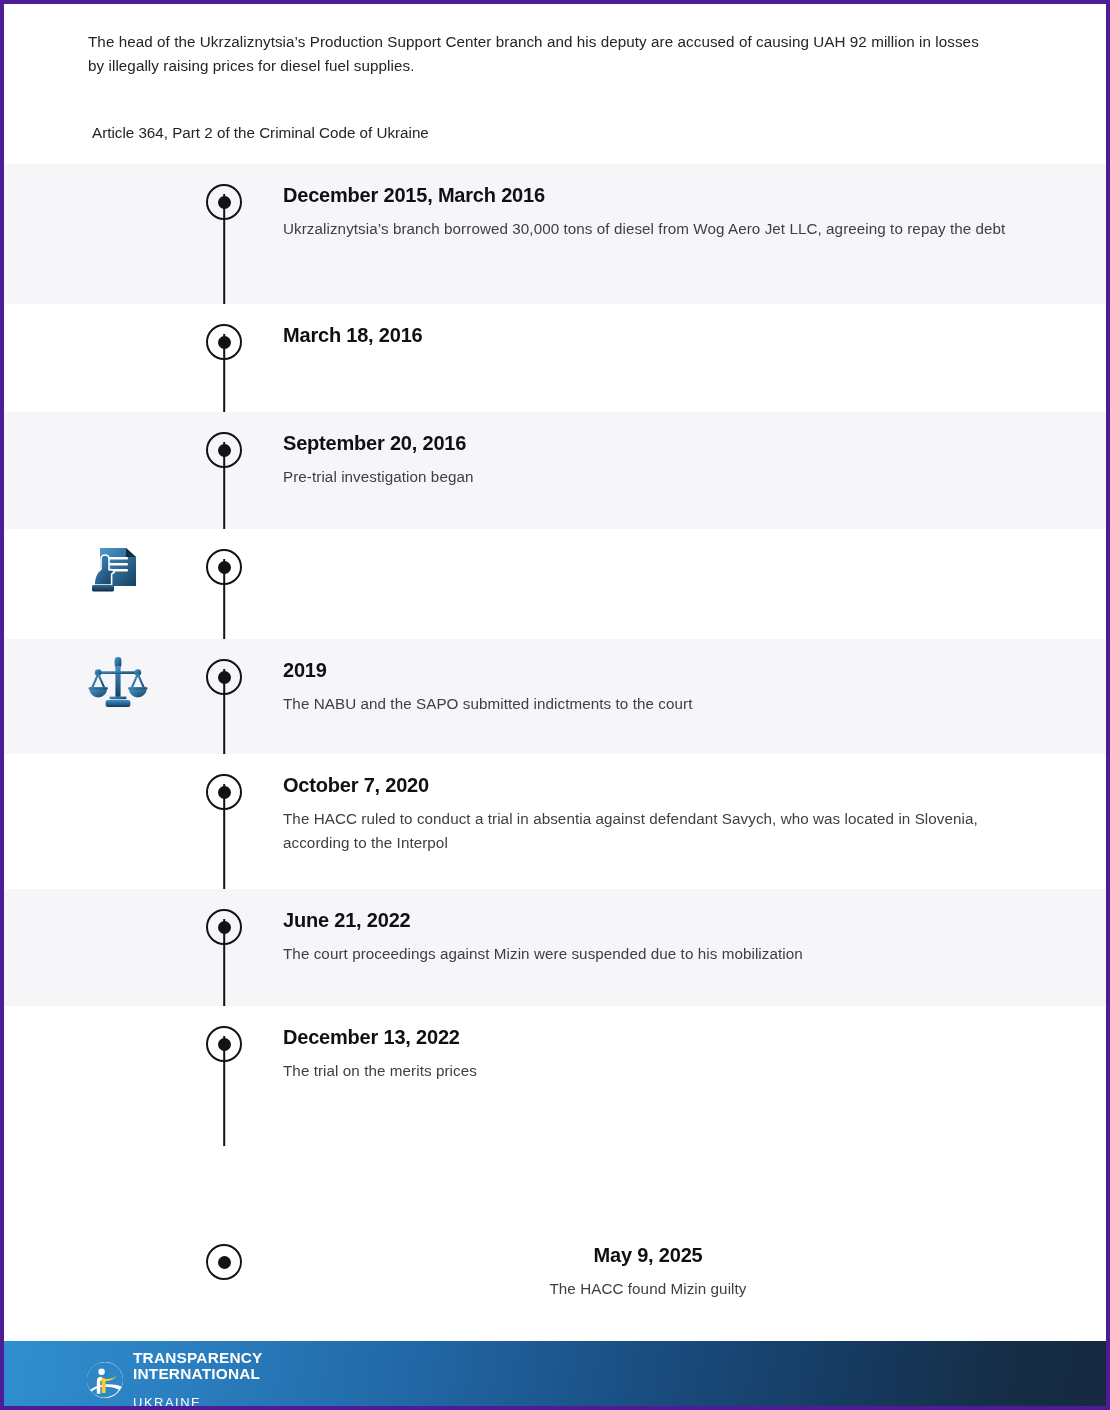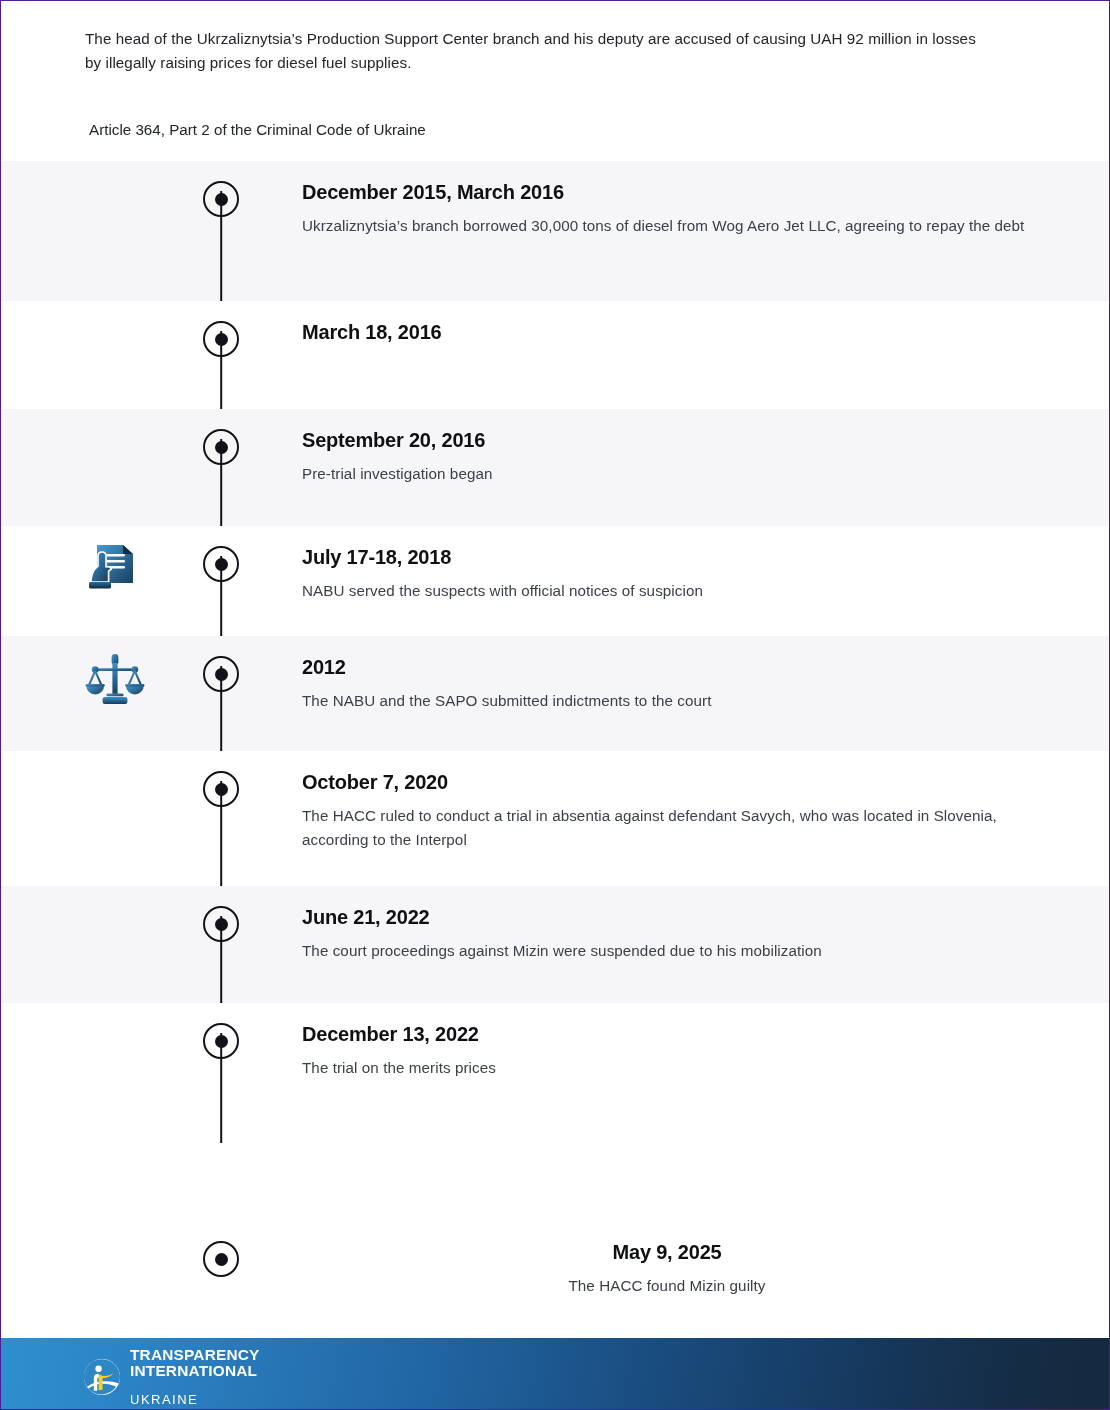--- a/index.html
+++ b/index.html
@@ -11,21 +11,21 @@
 
   body {
     font-family: "Liberation Sans", sans-serif;
   }
 
   .page {
     position: relative;
     width: 1110px;
     height: 1410px;
     background: #ffffff;
-    border: 1px solid #4c1d95;
+    border: 4px solid #4c1d95;
     overflow: hidden;
   }
 
   
   .intro {
     position: absolute;
     top: 0;
     left: 0;
     width: 1110px;
     height: 160px;
@@ -97,21 +97,21 @@
     top: 50%;
     width: 13px;
     height: 13px;
     margin: -6.5px 0 0 -6.5px;
     border-radius: 50%;
     background: #111318;
   }
 
   .row-body {
     position: absolute;
-    left: 301px;
+    left: 279px;
     width: 730px;
   }
 
   .row-date {
     font-size: 20px;
     font-weight: 700;
     color: #0e1014;
     letter-spacing: -0.2px;
     line-height: 26px;
     white-space: nowrap;
@@ -229,24 +229,20 @@
     <path d="M14 7 H40 L50 16 V45 H14 Z" fill="url(#gDoc)"></path>
     <path d="M40 7 L50 16 H40 Z" fill="#0e2c44"></path>
     <rect x="19" y="16" width="23" height="2.6" rx="1.1" fill="#ffffff"></rect>
     <rect x="19" y="22" width="23" height="2.6" rx="1.1" fill="#ffffff"></rect>
     <rect x="25" y="28" width="17" height="2.6" rx="1.1" fill="#ffffff"></rect>
 
     <path d="M8 44 C8 36 11 31 15 28 L15 18 C15 15.6 16.8 14 19 14 C21.2 14 23 15.6 23 18 L23 29 C25.4 28.2 27.6 29.2 28.4 31 L25.6 33.2 L25.6 44 Z" fill="url(#gHand)" stroke="#ffffff" stroke-width="1.6" stroke-linejoin="round"></path>
     <rect x="6" y="44" width="22" height="6.5" rx="1.4" fill="url(#gCuff)"></rect>
   </svg>
 </div>
-        <div class="row-body" style="top: 18px;">
-          <div class="row-date">July 17-18, 2018</div>
-          <div class="row-desc">NABU served the suspects with official notices of suspicion</div>
-        </div>
       </div>
       <div class="row shaded" style="position: absolute; top: 475px; height: 115px;">
         <div class="rail" style="top: 30px; height: 115px;"></div>
         <div class="marker" style="top: 20px;"></div>
         <div class="row-icon" style="top: 12px;">
   <svg viewBox="0 0 64 64">
     <defs>
       <linearGradient id="gSc" x1="0" y1="0" x2="1" y2="1">
         <stop offset="0" stop-color="#4a9ad1"></stop>
         <stop offset="1" stop-color="#15405f"></stop>
@@ -274,21 +270,21 @@
     <rect x="2.6" y="36" width="19.2" height="2.6" rx="1.3" fill="url(#gSc)"></rect>
 
     <path d="M42.8 37.4 H60.8 A9 9 0 0 1 42.8 37.4 Z" fill="url(#gSc)"></path>
     <rect x="42.2" y="36" width="19.2" height="2.6" rx="1.3" fill="url(#gSc)"></rect>
 
     <rect x="23.4" y="45.6" width="17.2" height="2.6" rx="1.3" fill="url(#gSc)"></rect>
     <rect x="19.6" y="49" width="24.8" height="7" rx="2.2" fill="url(#gScV)"></rect>
   </svg>
 </div>
         <div class="row-body" style="top: 18px;">
-          <div class="row-date">2012</div>
+          <div class="row-date">2019</div>
           <div class="row-desc">The NABU and the SAPO submitted indictments to the court</div>
         </div>
       </div>
       <div class="row" style="position: absolute; top: 590px; height: 135px;">
         <div class="rail" style="top: 30px; height: 135px;"></div>
         <div class="marker" style="top: 20px;"></div>
         <div class="row-body" style="top: 18px;">
           <div class="row-date">October 7, 2020</div>
           <div class="row-desc">The HACC ruled to conduct a trial in absentia against defendant Savych, who was located in Slovenia, according to the Interpol</div>
         </div>

